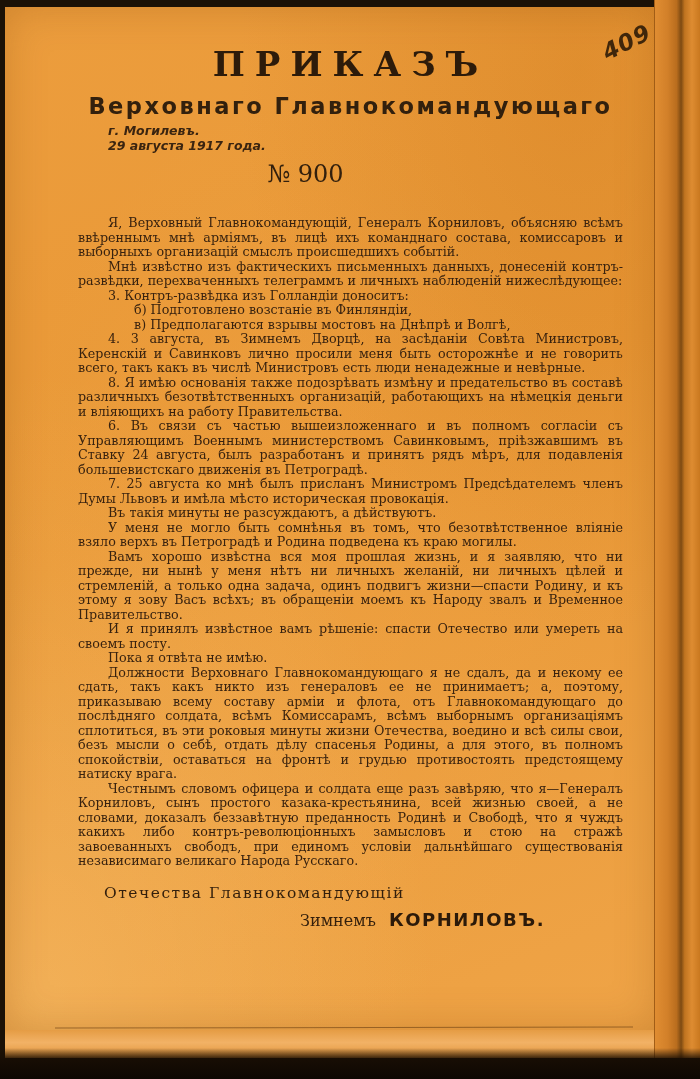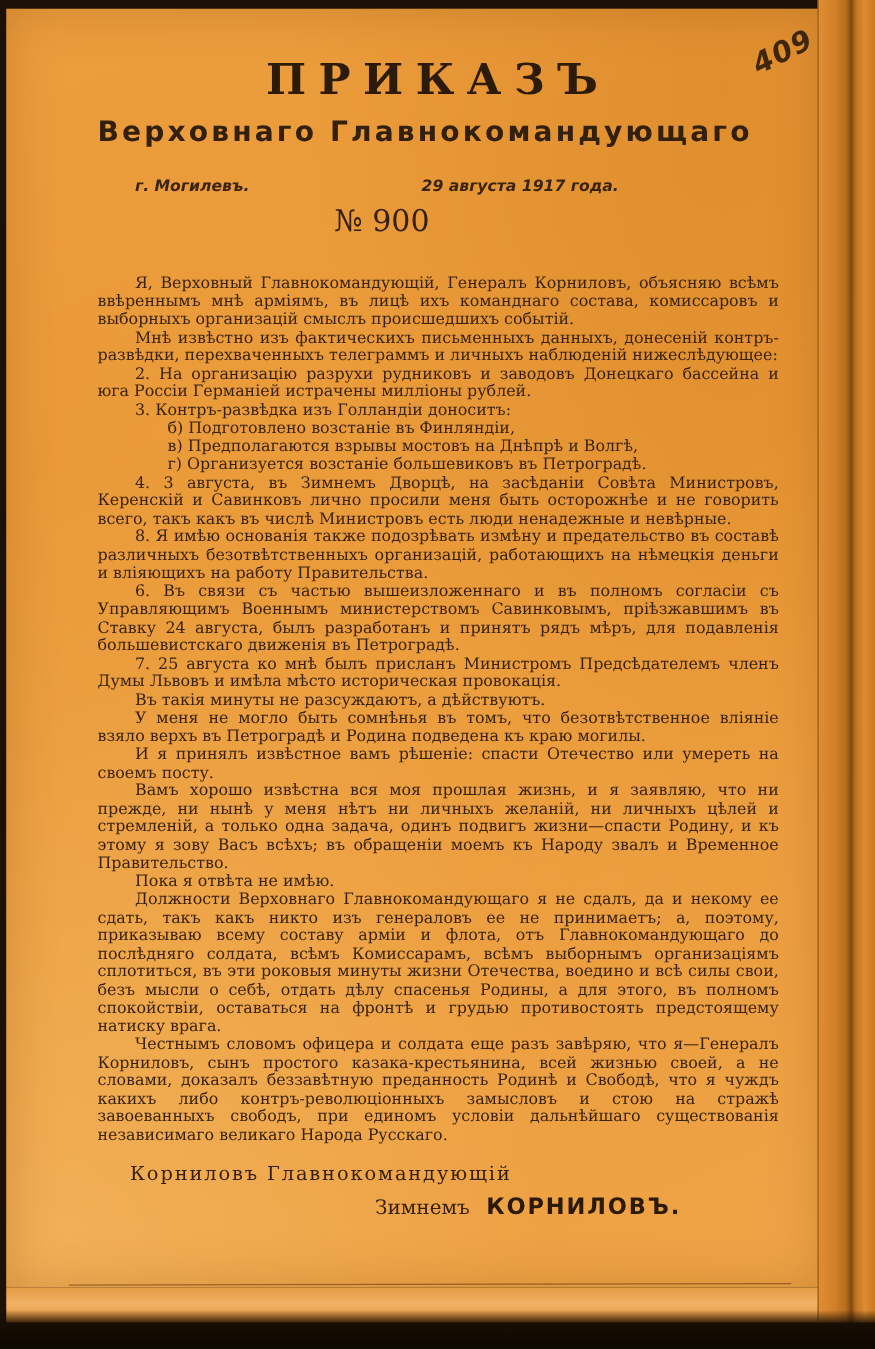--- a/index.html
+++ b/index.html
@@ -22,27 +22,28 @@
     font-family:"DejaVu Sans",sans-serif;font-style:italic;font-weight:bold;
     font-size:23px;color:#241505;transform:rotate(-27deg);letter-spacing:1px;
     opacity:.85;
   }
   .content{position:absolute;left:73px;top:0;width:545px;color:var(--ink);}
   .doc-title{
     margin:37px 0 0 0;text-align:center;
     font:bold 34px "DejaVu Serif",serif;letter-spacing:10px;color:#2d1b0a;
   }
   .doc-subtitle{
-    margin:9px 0 0 0;text-align:left;
+    margin:9px 0 0 0;text-align:center;
     font:bold 22.5px "DejaVu Sans",sans-serif;letter-spacing:2.5px;color:#32200d;
   }
   .dateline{
-    margin-top:22px;display:flex;justify-content:space-between;
+    margin-top:4px;display:flex;justify-content:space-between;
     font:bold italic 12.5px "DejaVu Sans",sans-serif;color:#3a2410;
     padding:0 128px 0 30px;
+    flex-direction:column;
   }
   .order-number{
     margin-top:7px;text-align:center;transform:translateX(-45px);
     font:400 24px "DejaVu Serif",serif;color:#33200d;
   }
   .body{
     margin-top:28px;
     font-size:12.7px;line-height:14.5px;text-align:justify;color:var(--ink);
   }
   .body p{margin:0;text-indent:30px;}
@@ -85,39 +86,37 @@
       <h1 class="doc-title">ПРИКАЗЪ</h1>
       <h2 class="doc-subtitle">Верховнаго Главнокомандующаго</h2>
       <div class="dateline">
         <span>г. Могилевъ.</span>
         <span>29 августа 1917 года.</span>
       </div>
       <div class="order-number">№ 900</div>
       <div class="body" id="body-paragraphs">
           <p class="">Я, Верховный Главнокомандующій, Генералъ Корниловъ, объясняю всѣмъ ввѣреннымъ мнѣ арміямъ, въ лицѣ ихъ команднаго состава, комиссаровъ и выборныхъ организацій смыслъ происшедшихъ событій.</p>
           <p class="">Мнѣ извѣстно изъ фактическихъ письменныхъ данныхъ, донесеній контръ-развѣдки, перехваченныхъ телеграммъ и личныхъ наблюденій нижеслѣдующее:</p>
-          <p class="">2. На организацію разрухи рудниковъ и заводовъ Донецкаго бассейна и юга Россіи Германіей истрачены милліоны рублей.</p>
           <p class="">3. Контръ-развѣдка изъ Голландіи доноситъ:</p>
           <p class="deep">б) Подготовлено возстаніе въ Финляндіи,</p>
           <p class="deep">в) Предполагаются взрывы мостовъ на Днѣпрѣ и Волгѣ,</p>
-          <p class="deep">г) Организуется возстаніе большевиковъ въ Петроградѣ.</p>
           <p class="">4. 3 августа, въ Зимнемъ Дворцѣ, на засѣданіи Совѣта Министровъ, Керенскій и Савинковъ лично просили меня быть осторожнѣе и не говорить всего, такъ какъ въ числѣ Министровъ есть люди ненадежные и невѣрные.</p>
           <p class="">8. Я имѣю основанія также подозрѣвать измѣну и предательство въ составѣ различныхъ безотвѣтственныхъ организацій, работающихъ на нѣмецкія деньги и вліяющихъ на работу Правительства.</p>
           <p class="">6. Въ связи съ частью вышеизложеннаго и въ полномъ согласіи съ Управляющимъ Военнымъ министерствомъ Савинковымъ, пріѣзжавшимъ въ Ставку 24 августа, былъ разработанъ и принятъ рядъ мѣръ, для подавленія большевистскаго движенія въ Петроградѣ.</p>
           <p class="">7. 25 августа ко мнѣ былъ присланъ Министромъ Предсѣдателемъ членъ Думы Львовъ и имѣла мѣсто историческая провокація.</p>
           <p class="">Въ такія минуты не разсуждаютъ, а дѣйствуютъ.</p>
           <p class="">У меня не могло быть сомнѣнья въ томъ, что безотвѣтственное вліяніе взяло верхъ въ Петроградѣ и Родина подведена къ краю могилы.</p>
+          <p class="">Вамъ хорошо извѣстна вся моя прошлая жизнь, и я заявляю, что ни прежде, ни нынѣ у меня нѣтъ ни личныхъ желаній, ни личныхъ цѣлей и стремленій, а только одна задача, одинъ подвигъ жизни—спасти Родину, и къ этому я зову Васъ всѣхъ; въ обращеніи моемъ къ Народу звалъ и Временное Правительство.</p>
           <p class="">И я принялъ извѣстное вамъ рѣшеніе: спасти Отечество или умереть на своемъ посту.</p>
-          <p class="">Вамъ хорошо извѣстна вся моя прошлая жизнь, и я заявляю, что ни прежде, ни нынѣ у меня нѣтъ ни личныхъ желаній, ни личныхъ цѣлей и стремленій, а только одна задача, одинъ подвигъ жизни—спасти Родину, и къ этому я зову Васъ всѣхъ; въ обращеніи моемъ къ Народу звалъ и Временное Правительство.</p>
           <p class="">Пока я отвѣта не имѣю.</p>
           <p class="">Должности Верховнаго Главнокомандующаго я не сдалъ, да и некому ее сдать, такъ какъ никто изъ генераловъ ее не принимаетъ; а, поэтому, приказываю всему составу арміи и флота, отъ Главнокомандующаго до послѣдняго солдата, всѣмъ Комиссарамъ, всѣмъ выборнымъ организаціямъ сплотиться, въ эти роковыя минуты жизни Отечества, воедино и всѣ силы свои, безъ мысли о себѣ, отдать дѣлу спасенья Родины, а для этого, въ полномъ спокойствіи, оставаться на фронтѣ и грудью противостоять предстоящему натиску врага.</p>
           <p class="">Честнымъ словомъ офицера и солдата еще разъ завѣряю, что я—Генералъ Корниловъ, сынъ простого казака-крестьянина, всей жизнью своей, а не словами, доказалъ беззавѣтную преданность Родинѣ и Свободѣ, что я чуждъ какихъ либо контръ-революціонныхъ замысловъ и стою на стражѣ завоеванныхъ свободъ, при единомъ условіи дальнѣйшаго существованія независимаго великаго Народа Русскаго.</p>
         </div>
       <div class="signature">
-        <div class="sig-role">Корниловъ Главнокомандующій</div>
+        <div class="sig-role">Отечества Главнокомандующій</div>
         <div class="sig-line2">
           <span>Зимнемъ</span>
           <span class="sig-name">КОРНИЛОВЪ.</span>
         </div>
       </div>
     </div>
     <div class="handwritten">409</div>
   </div>
   <div class="crease-line"></div>
   <div class="under-pages"></div>

